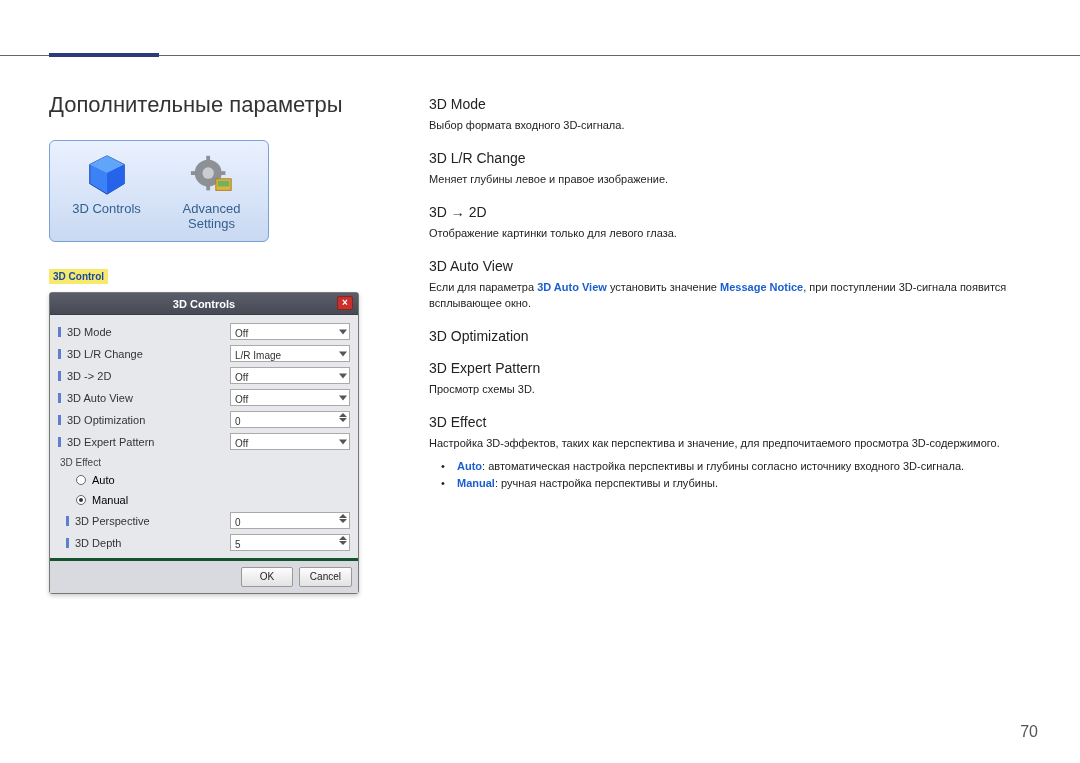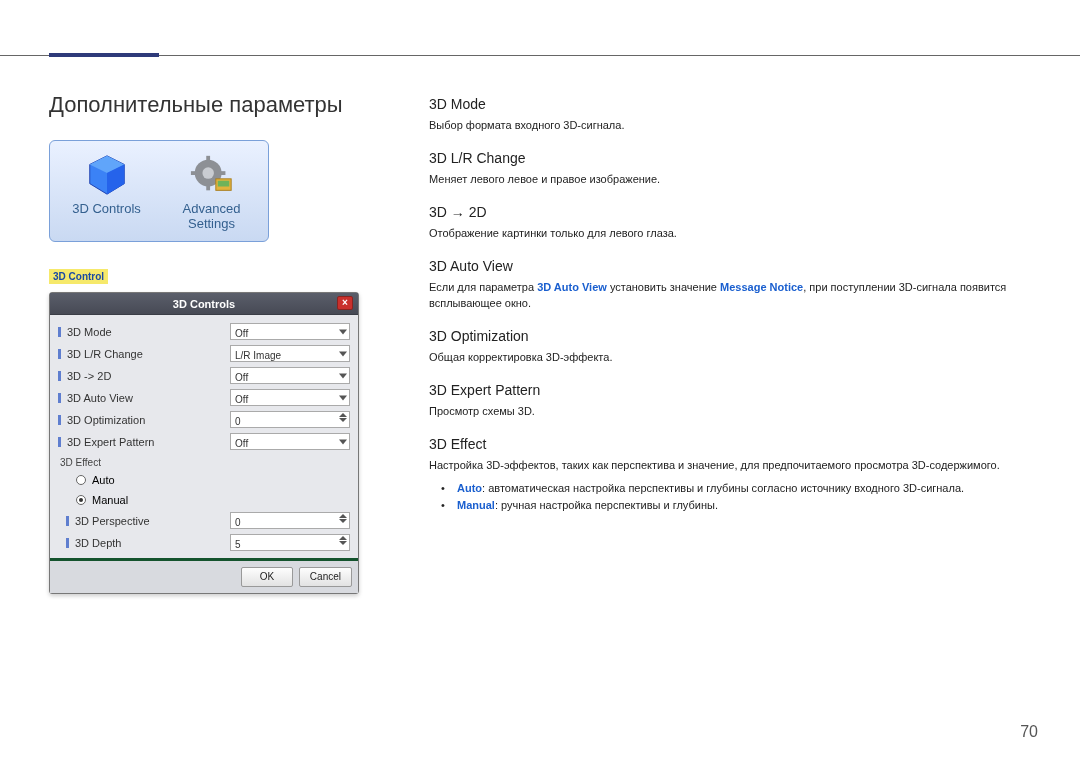--- a/index.html
+++ b/index.html
@@ -340,35 +340,34 @@
     </div>
   </div>
 
   <div class="right-col">
     <div class="sec">
       <div class="sec-h">3D Mode</div>
       <div class="sec-p">Выбор формата входного 3D-сигнала.</div>
     </div>
     <div class="sec">
       <div class="sec-h">3D L/R Change</div>
-      <div class="sec-p">Меняет левого левое и правое изображение.</div>
+      <div class="sec-p">Меняет глубины левое и правое изображение.</div>
     </div>
     <div class="sec">
       <div class="sec-h">3D → 2D</div>
       <div class="sec-p">Отображение картинки только для левого глаза.</div>
     </div>
     <div class="sec">
       <div class="sec-h">3D Auto View</div>
       <div class="sec-p">
         <span>Если для параметра </span><span class="blue">3D Auto View</span><span> установить значение </span><span class="blue">Message Notice</span><span>, при поступлении 3D-сигнала появится всплывающее окно.</span>
       </div>
     </div>
     <div class="sec">
       <div class="sec-h">3D Optimization</div>
-      <div class="sec-p">Общая корректировка 3D-эффекта.</div>
     </div>
     <div class="sec">
       <div class="sec-h">3D Expert Pattern</div>
       <div class="sec-p">Просмотр схемы 3D.</div>
     </div>
     <div class="sec">
       <div class="sec-h">3D Effect</div>
       <div class="sec-p">Настройка 3D-эффектов, таких как перспектива и значение, для предпочитаемого просмотра 3D-содержимого.</div>
       <div class="bullets">
         <div class="bullet">

